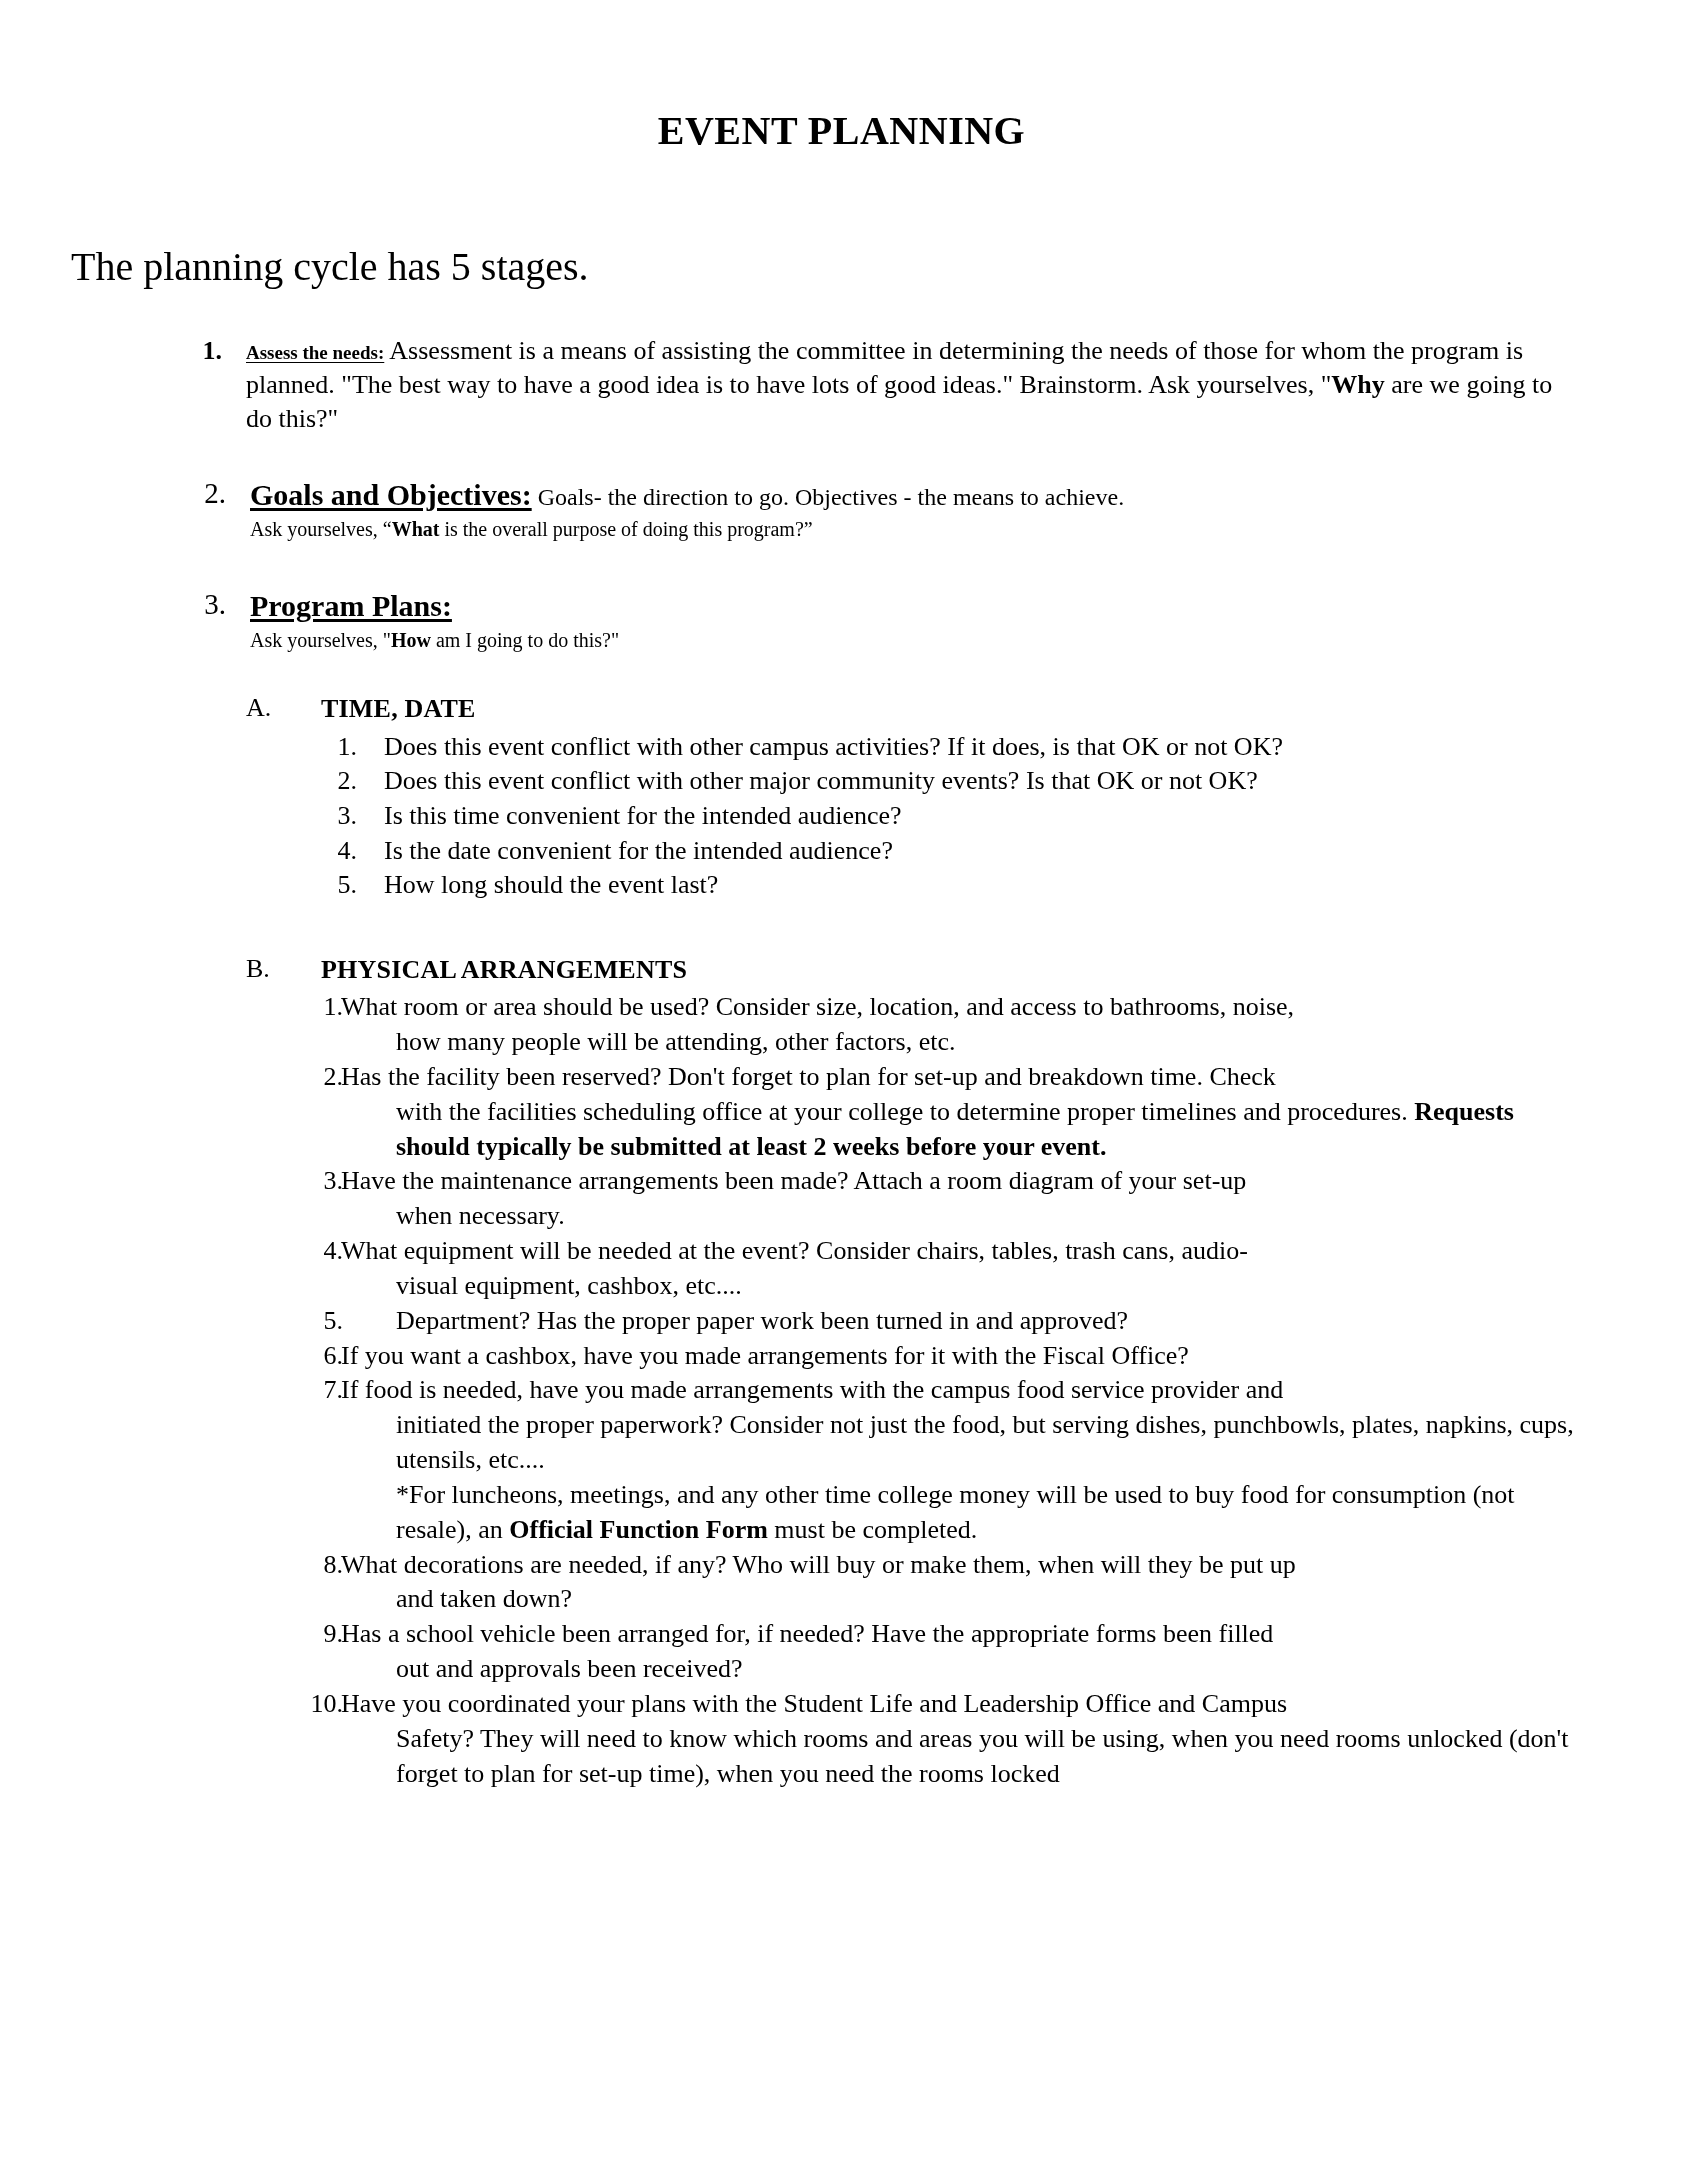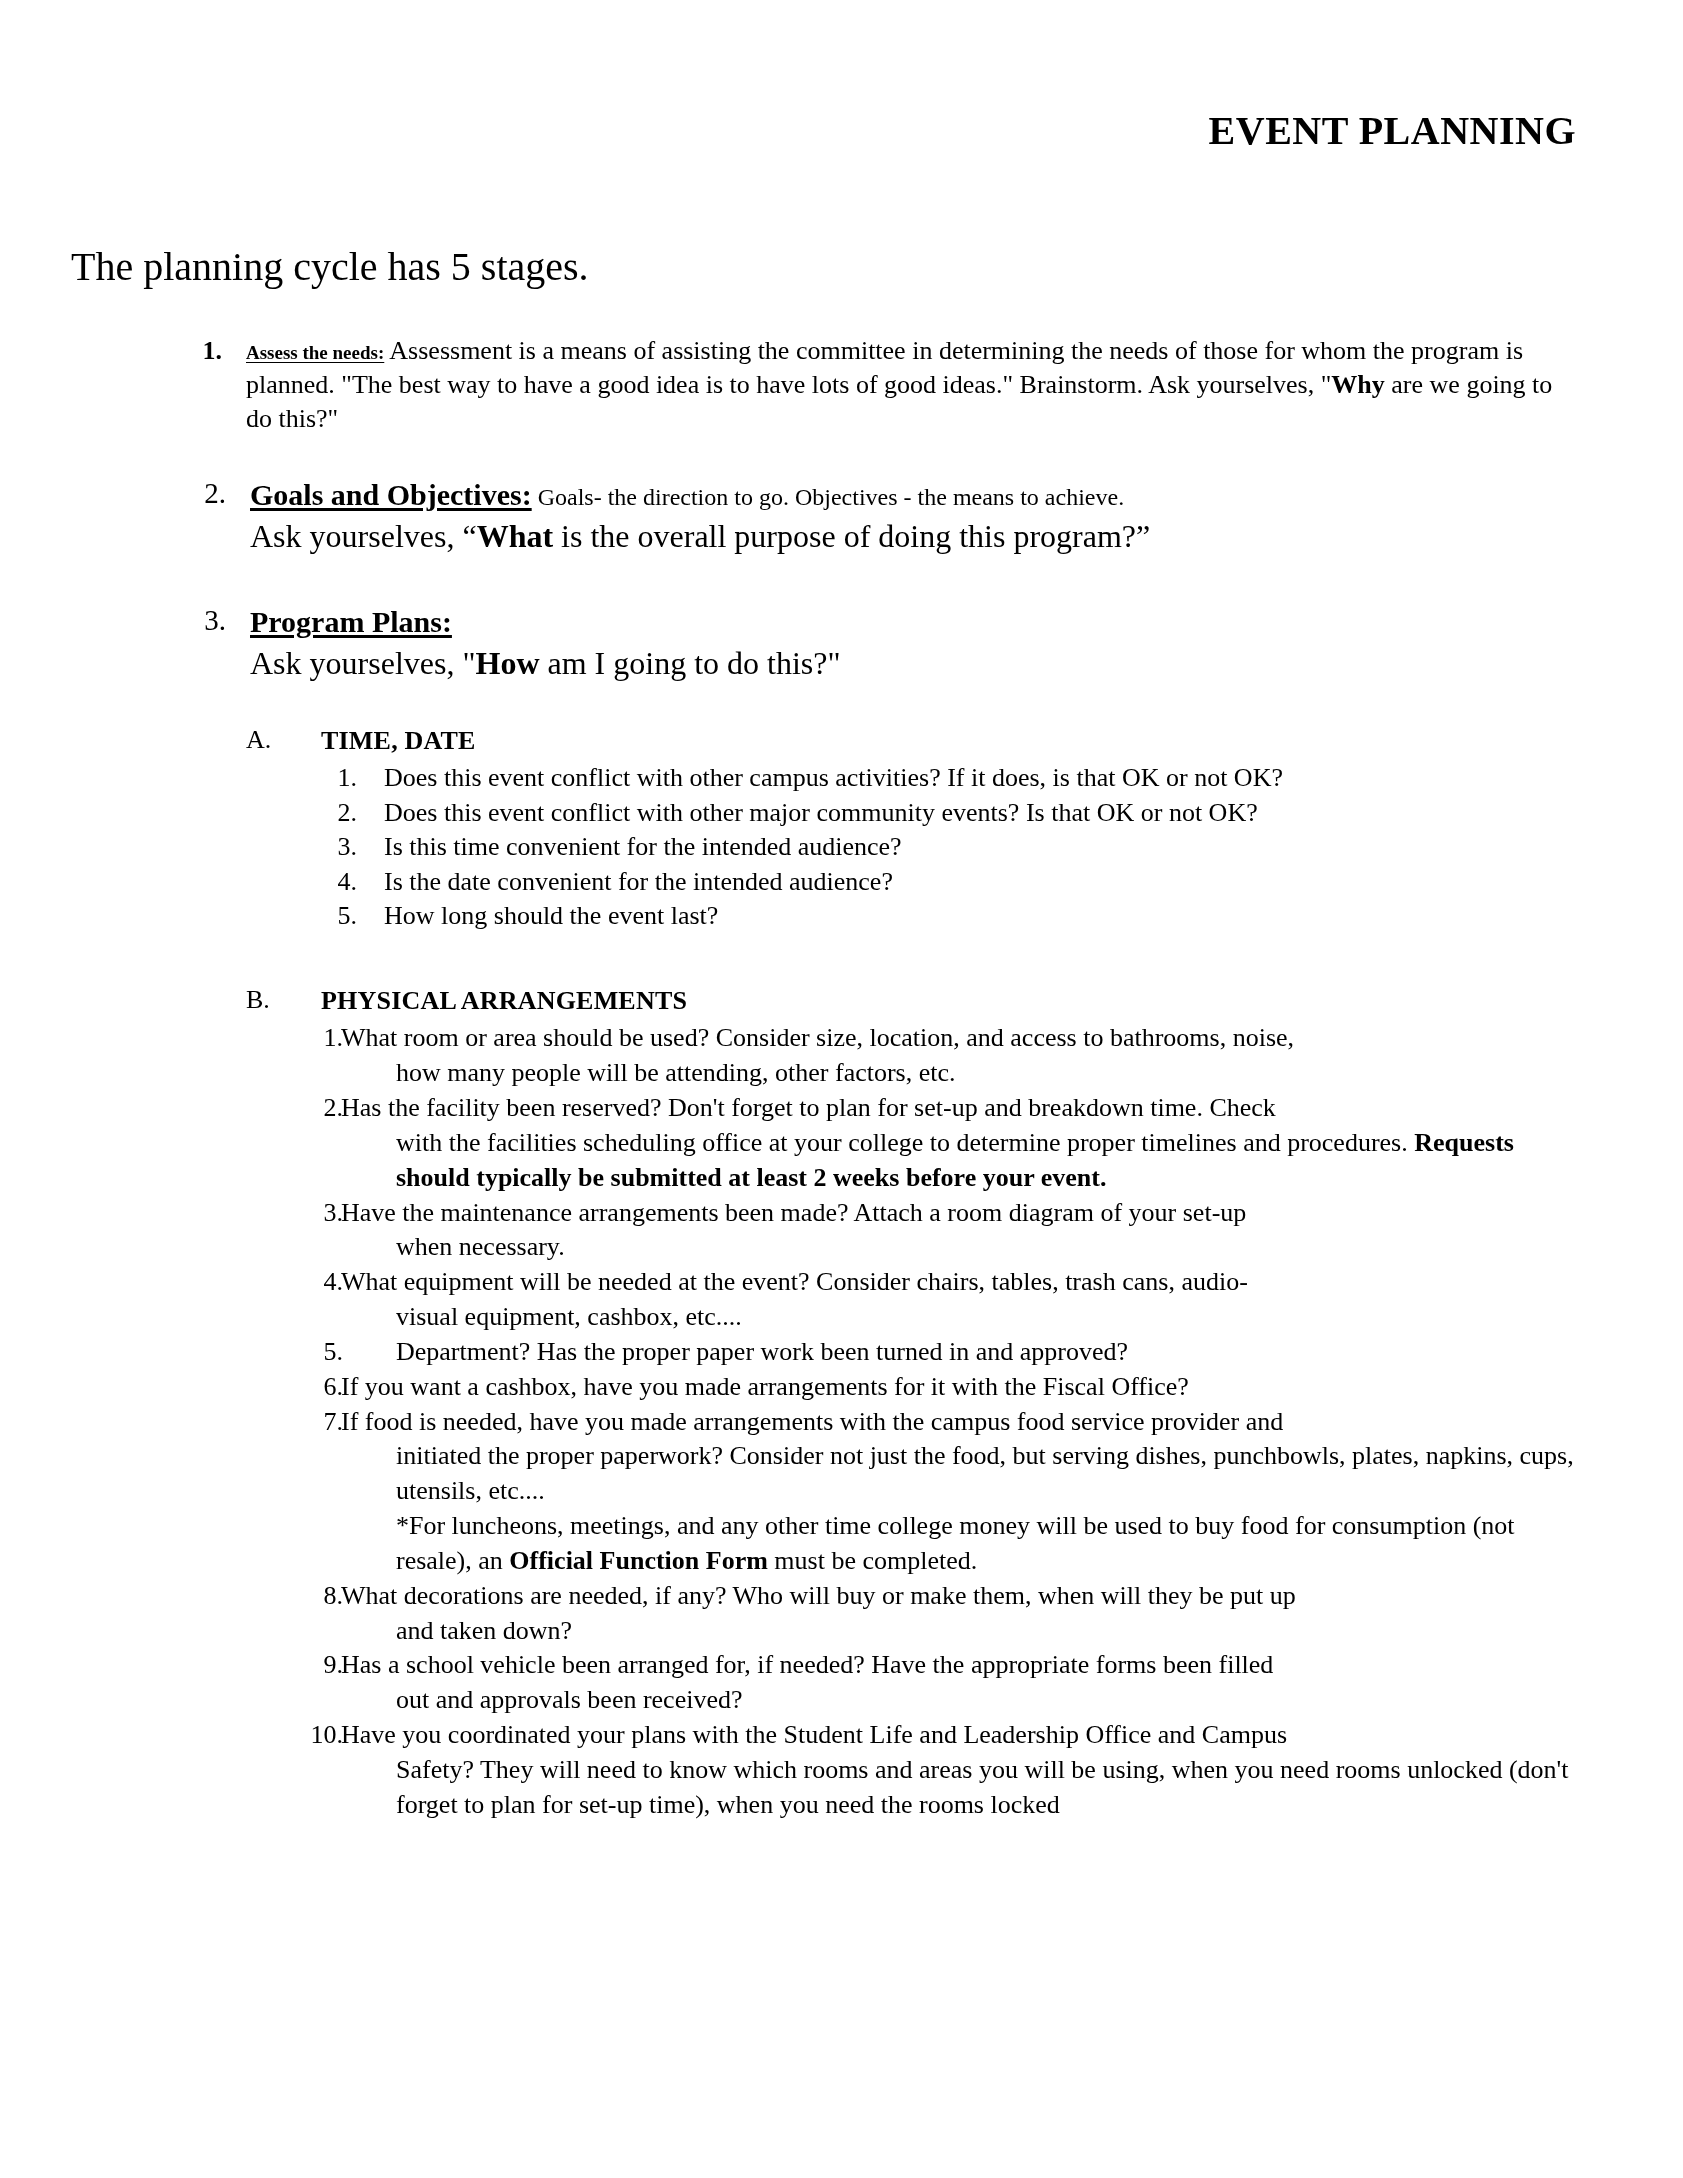--- a/index.html
+++ b/index.html
@@ -18,21 +18,21 @@
     position: relative;
     width: 1683px;
     min-height: 2178px;
     box-sizing: border-box;
     padding: 95px 107px 40px 107px;
     background: #ffffff;
   }
 
   
   .doc-title {
-    text-align: right;
+    text-align: center;
     font-size: 40px;
     font-weight: bold;
     letter-spacing: 0.5px;
     margin: 14px 0 0 0;
     line-height: 1.1;
   }
 
   
   .lead-heading {
     font-size: 40px;
@@ -78,21 +78,21 @@
   }
   .stage-2 .stage-label { font-size: 30px; }
   .stage-3 .stage-label { font-size: 30px; }
 
   .small-run { font-size: 24px; }
   b.inline-bold { font-weight: bold; }
 
   .stage-sub {
     display: block;
     margin-top: 2px;
-    font-size: 32px;
+    font-size: 20px;
   }
 
   
   .lettered {
     margin: 40px 0 0 0;
   }
   .sub-section {
     position: relative;
     margin: 0 0 0 0;
     padding-left: 214px;

